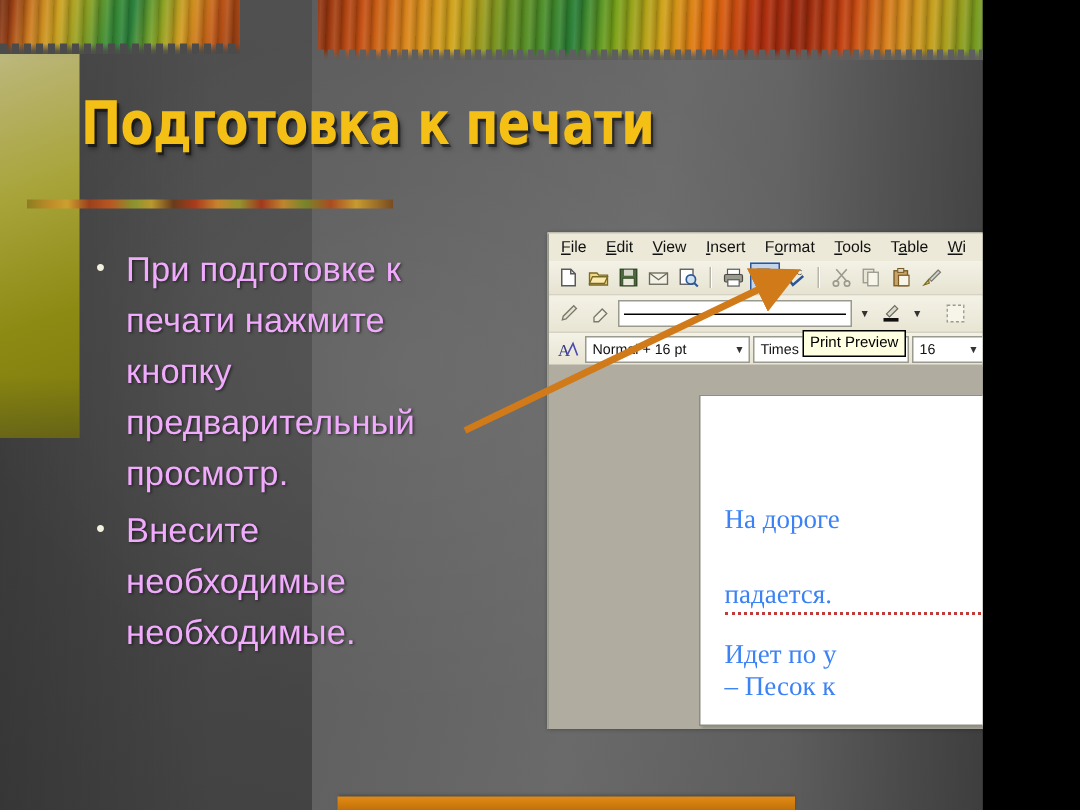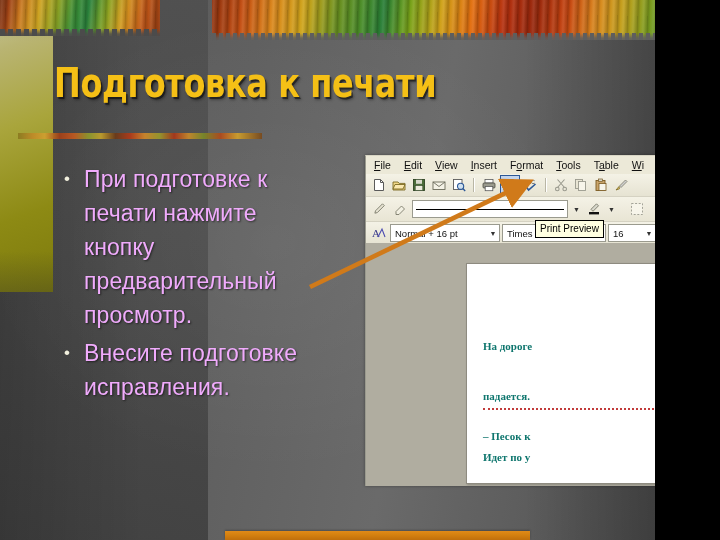--- a/index.html
+++ b/index.html
@@ -293,25 +293,24 @@
     background: #fff;
     border: 1px solid #8e8b80;
     box-shadow: 1px 1px 2px rgba(0,0,0,.2);
   }
   .doctext {
     position: absolute;
     left: 16px;
     top: 72px;
     right: -4px;
     font-family: "Liberation Serif", serif;
-    font-size: 11px;
+    font-size: 18px;
     line-height: 21px;
-    color: #0f766e;
+    color: #3b82f6;
     white-space: nowrap;
-    font-weight: bold;
   }
   .doctext .sp-err {
     border-bottom: 2px dotted #c23b3b;
     padding-bottom: 1px;
     margin-top: 29px;
   }
   .doctext .gap { height: 16px; }
 
   .tooltip {
     position: absolute;
@@ -361,21 +360,21 @@
   <div class="title">Подготовка к печати</div>
   <div class="title-rule"></div>
 
   <div class="bullets">
     <div class="bullet">
       <div class="dot">•</div>
       <div class="txt">При подготовке к печати нажмите кнопку предварительный просмотр.</div>
     </div>
     <div class="bullet">
       <div class="dot">•</div>
-      <div class="txt">Внесите подготовке исправления.</div>
+      <div class="txt">Внесите необходимые необходимые.</div>
     </div>
   </div>
 
   <div class="word">
 
     <div class="menubar">
       <span><u>F</u><span>ile</span></span>
       <span><u>E</u>dit</span>
       <span><u>V</u>iew</span>
       <span><u>I</u>nsert</span>
@@ -517,22 +516,22 @@
         <span class="cbtn">▼</span>
       </div>
     </div>
 
     <div class="workspace">
       <div class="page">
         <div class="doctext">
           <div>На дороге</div>
           <div class="sp-err">падается.</div>
           <div class="gap"></div>
+          <div>Идет по у</div>
           <div>– Песок к</div>
-          <div>Идет по у</div>
         </div>
       </div>
     </div>
 
     <div class="tooltip">Print Preview</div>
   </div>
 
   <svg class="arrow-svg" viewBox="0 0 250 125">
     <defs>
       <marker id="ah" markerWidth="7" markerHeight="7" refX="2.2" refY="3.5" orient="auto">

